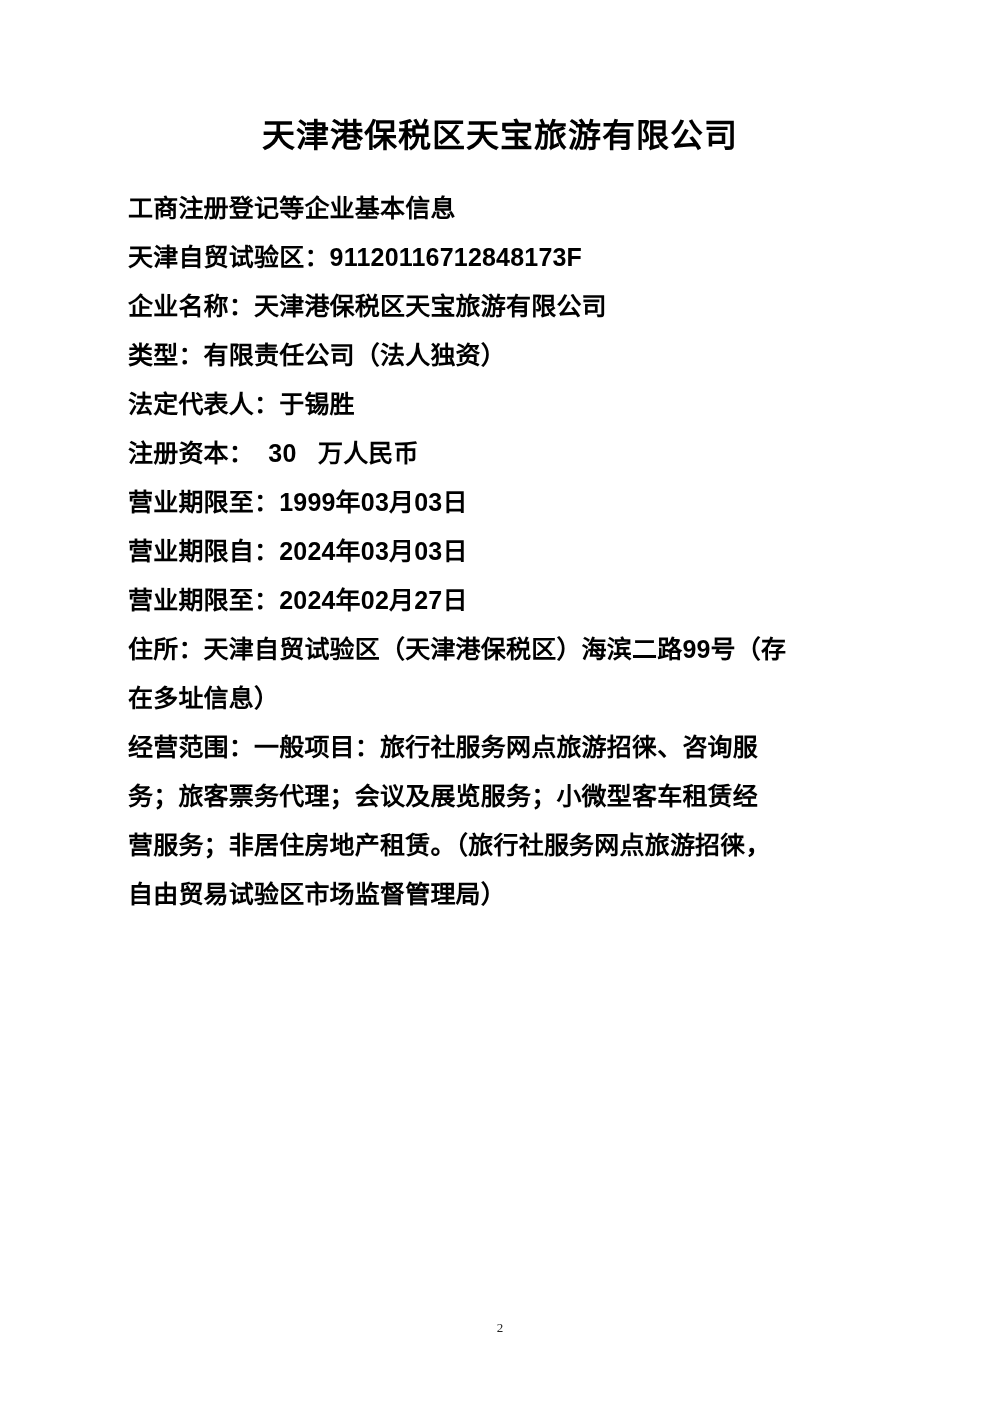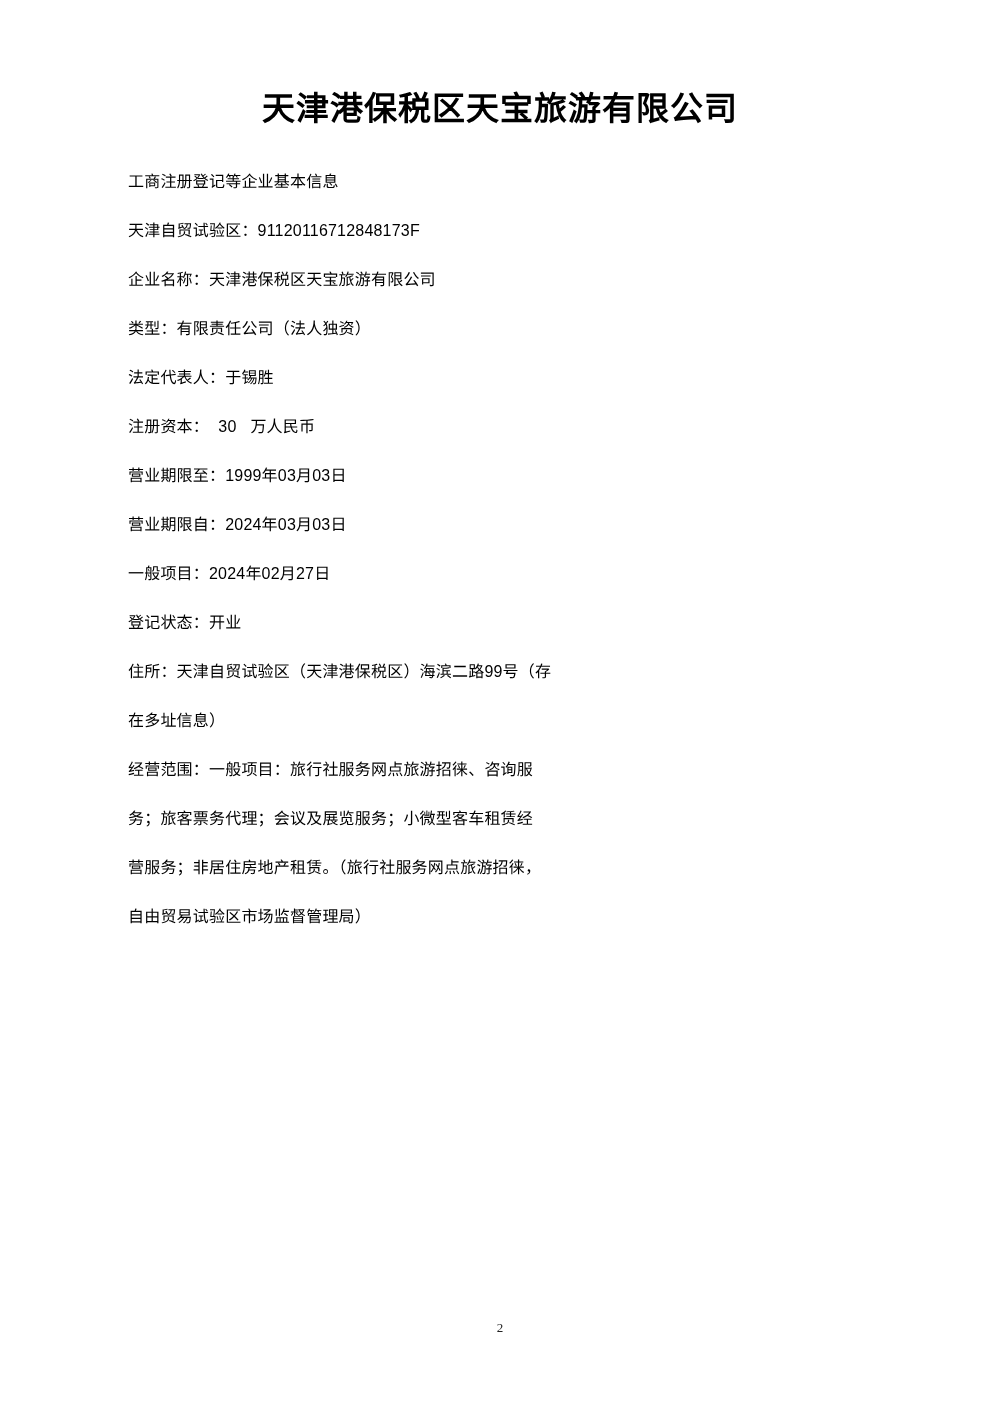--- a/index.html
+++ b/index.html
@@ -18,36 +18,37 @@
   .page {
     position: absolute;
     left: 0;
     top: 0;
     width: 1000px;
     height: 1414px;
     box-sizing: border-box;
     padding: 0 128px;
   }
   .doc-title {
-    margin-top: 88px;
+    margin-top: 115px;
     text-align: center;
     font-size: 33px;
     font-weight: bold;
     letter-spacing: 1px;
     line-height: 1.3;
   }
   .body-block {
     margin-top: 26px;
   }
   .line {
-    font-size: 16px;
+    font-size: 25px;
     line-height: 49px;
     letter-spacing: 0.2px;
     white-space: pre-wrap;
     text-align: justify;
+    font-weight: bold;
   }
   .line.wrap {
     text-indent: 0;
   }
   .page-number {
     position: absolute;
     left: 0;
     right: 0;
     top: 1320px;
     text-align: center;
@@ -65,22 +66,21 @@
 
   <div class="body-block">
     <div class="line">工商注册登记等企业基本信息</div>
     <div class="line">天津自贸试验区：91120116712848173F</div>
     <div class="line">企业名称：天津港保税区天宝旅游有限公司</div>
     <div class="line">类型：有限责任公司（法人独资）</div>
     <div class="line">法定代表人：于锡胜</div>
     <div class="line">注册资本：  30   万人民币</div>
     <div class="line">营业期限至：1999年03月03日</div>
     <div class="line">营业期限自：2024年03月03日</div>
-    <div class="line">一般项目：2024年02月27日</div>
-    <div class="line">登记状态：开业</div>
+    <div class="line">营业期限至：2024年02月27日</div>
     <div class="line">住所：天津自贸试验区（天津港保税区）海滨二路99号（存</div>
     <div class="line wrap">在多址信息）</div>
     <div class="line">经营范围：一般项目：旅行社服务网点旅游招徕、咨询服</div>
     <div class="line wrap">务；旅客票务代理；会议及展览服务；小微型客车租赁经</div>
     <div class="line wrap">营服务；非居住房地产租赁。（旅行社服务网点旅游招徕，</div>
     <div class="line wrap">自由贸易试验区市场监督管理局）</div>
   </div>
 
   <div class="page-number">2</div>
 

